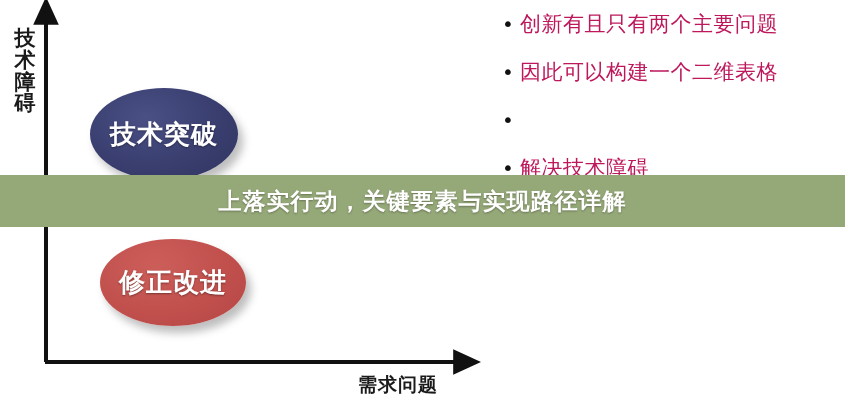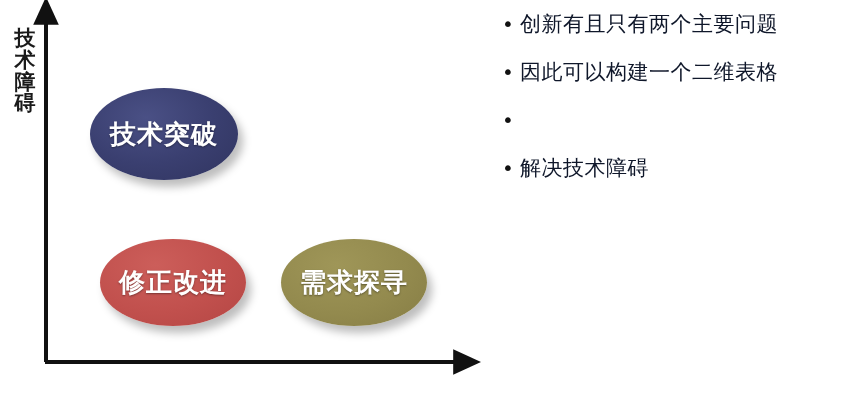--- a/index.html
+++ b/index.html
@@ -102,21 +102,21 @@
     font-size: 20px;
     line-height: 28px;
     color: #111111;
     text-align: left;
     padding-left: 4px;
     box-sizing: border-box;
   }
   .bullet-text {
     font-size: 21px;
     line-height: 28px;
-    color: #0f172a;
+    color: #be185d;
     white-space: nowrap;
     letter-spacing: 0.5px;
   }
 
   
   #watermark-banner {
     position: absolute;
     left: 0;
     top: 175px;
     width: 845px;
@@ -151,43 +151,44 @@
     <line x1="45" y1="362" x2="458" y2="362" stroke="#111111" stroke-width="4" marker-end="url(#arrowhead)"></line>
   </svg>
 
   <div class="axis-label-y">
     <span>技</span>
     <span>术</span>
     <span>障</span>
     <span>碍</span>
   </div>
 
+  <div class="axis-label-x">需求问题</div>
 
   <div class="bubble" id="bubble-tech-breakthrough">
     <span class="bubble-label">技术突破</span>
   </div>
   <div class="bubble" id="bubble-fix-improve">
     <span class="bubble-label">修正改进</span>
-  </div>
-  <div class="bubble" id="bubble-demand-explore">
-    <span class="bubble-label">需求探寻</span>
   </div>
 
   <div id="bullet-list">
     <div class="bullet-row">
       <span class="bullet-dot">•</span>
       <span class="bullet-text">创新有且只有两个主要问题</span>
     </div>
     <div class="bullet-row">
       <span class="bullet-dot">•</span>
       <span class="bullet-text">因此可以构建一个二维表格</span>
     </div>
     <div class="bullet-row">
       <span class="bullet-dot">•</span>
     </div>
     <div class="bullet-row">
       <span class="bullet-dot">•</span>
       <span class="bullet-text">解决技术障碍</span>
     </div>
   </div>
 
+  <div id="watermark-banner">
+    <span id="watermark-text">上落实行动，关键要素与实现路径详解</span>
+  </div>
 
 </div>
 
 </body></html>

